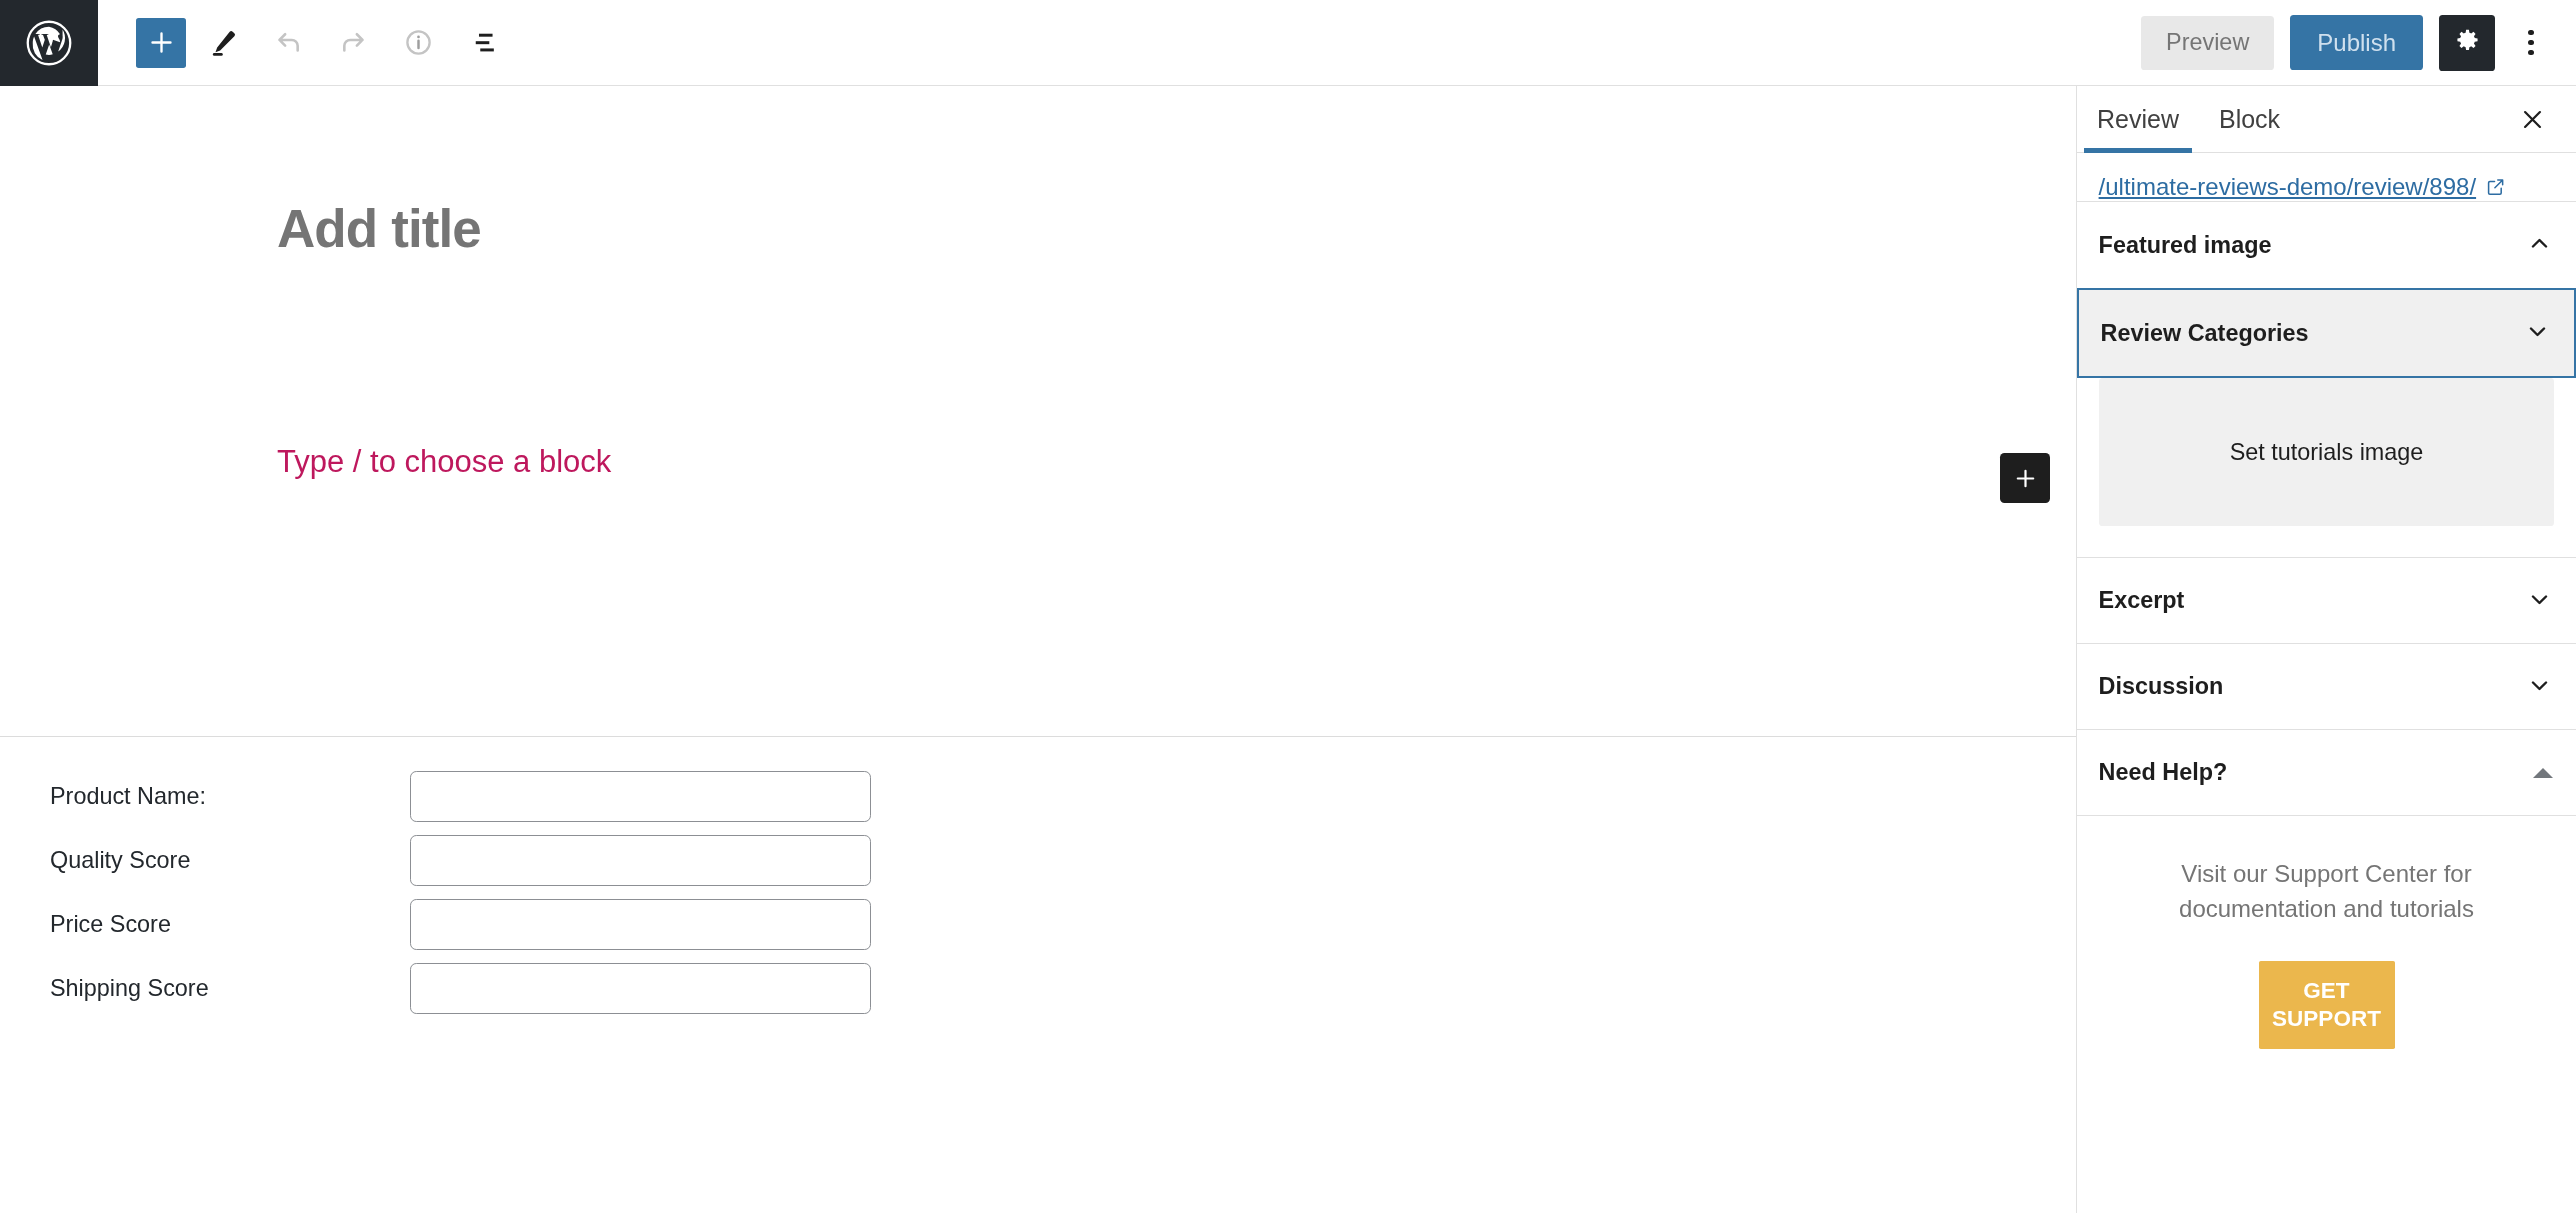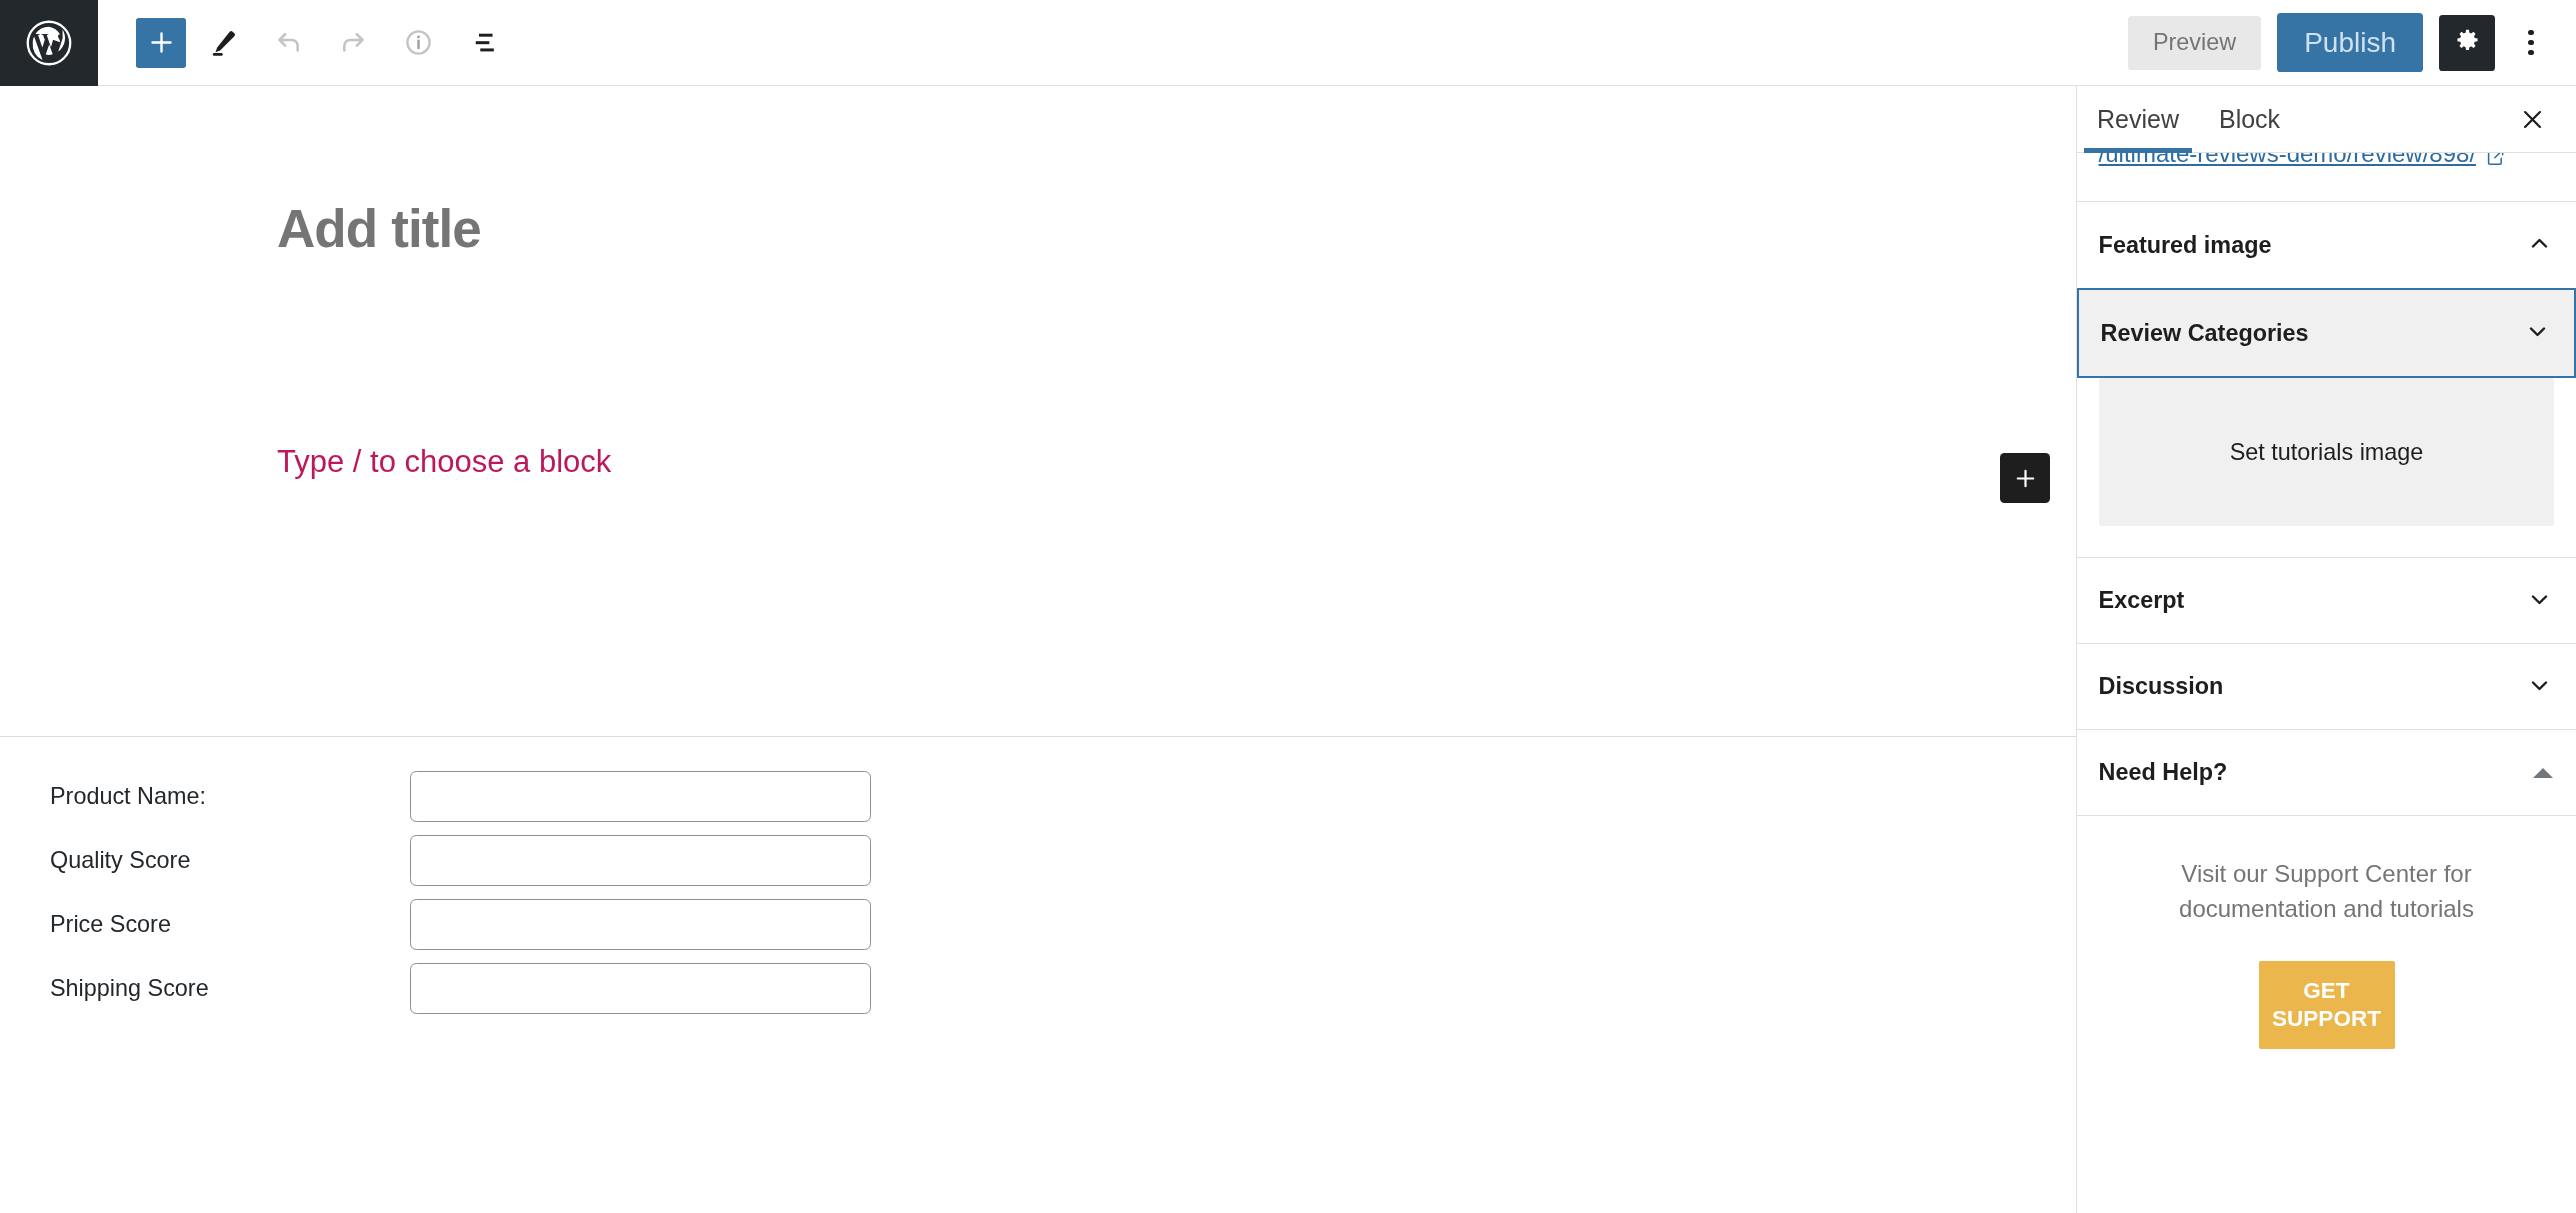--- a/index.html
+++ b/index.html
@@ -37,21 +37,21 @@
   .header-right {
     margin-left: auto; display: flex; align-items: center; gap: 16px; padding-right: 25px;
   }
   .btn-preview {
     background: #e8e8e8; color: #757575; border: none; cursor: pointer;
     font-size: 23.4px; padding: 13.5px 25px; border-radius: 3.6px;
     font-family: "Liberation Sans", sans-serif;
   }
   .btn-publish {
     background: #3574a5; color: #cfe0ee; border: none; cursor: pointer;
-    font-size: 28px; padding: 13.5px 27px; border-radius: 3.6px;
+    font-size: 24px; padding: 13.5px 27px; border-radius: 3.6px;
     font-family: "Liberation Sans", sans-serif;
   }
   .btn-gear {
     background: #23282d; width: 56px; height: 56px; border-radius: 3.6px;
     display: flex; align-items: center; justify-content: center;
     border: none; cursor: pointer;
   }
   .btn-kebab {
     width: 40px; height: 56px; background: transparent; border: none; cursor: pointer;
     display: flex; align-items: center; justify-content: center;
@@ -132,21 +132,21 @@
     height: 5.4px; background: #3574a5;
   }
   .tab-close {
     margin-left: auto; margin-right: 21.6px;
     width: 43px; height: 43px; background: transparent; border: none; cursor: pointer;
     display: flex; align-items: center; justify-content: center;
   }
 
   .permalink-strip {
     position: relative; height: 49px;
-    display: flex; align-items: flex-start; gap: 9px;
+    display: flex; align-items: flex-end; gap: 9px;
     padding: 0 21.6px 0 21.6px;
     border-bottom: 0.9px solid #e0e0e0;
     overflow: hidden;
   }
   .permalink-link {
     font-size: 24px; color: #2d6ca2; text-decoration: underline;
     white-space: nowrap; margin-top: -12.6px; cursor: pointer;
   }
   .permalink-ext { margin-top: -7.2px; cursor: pointer; }
 

